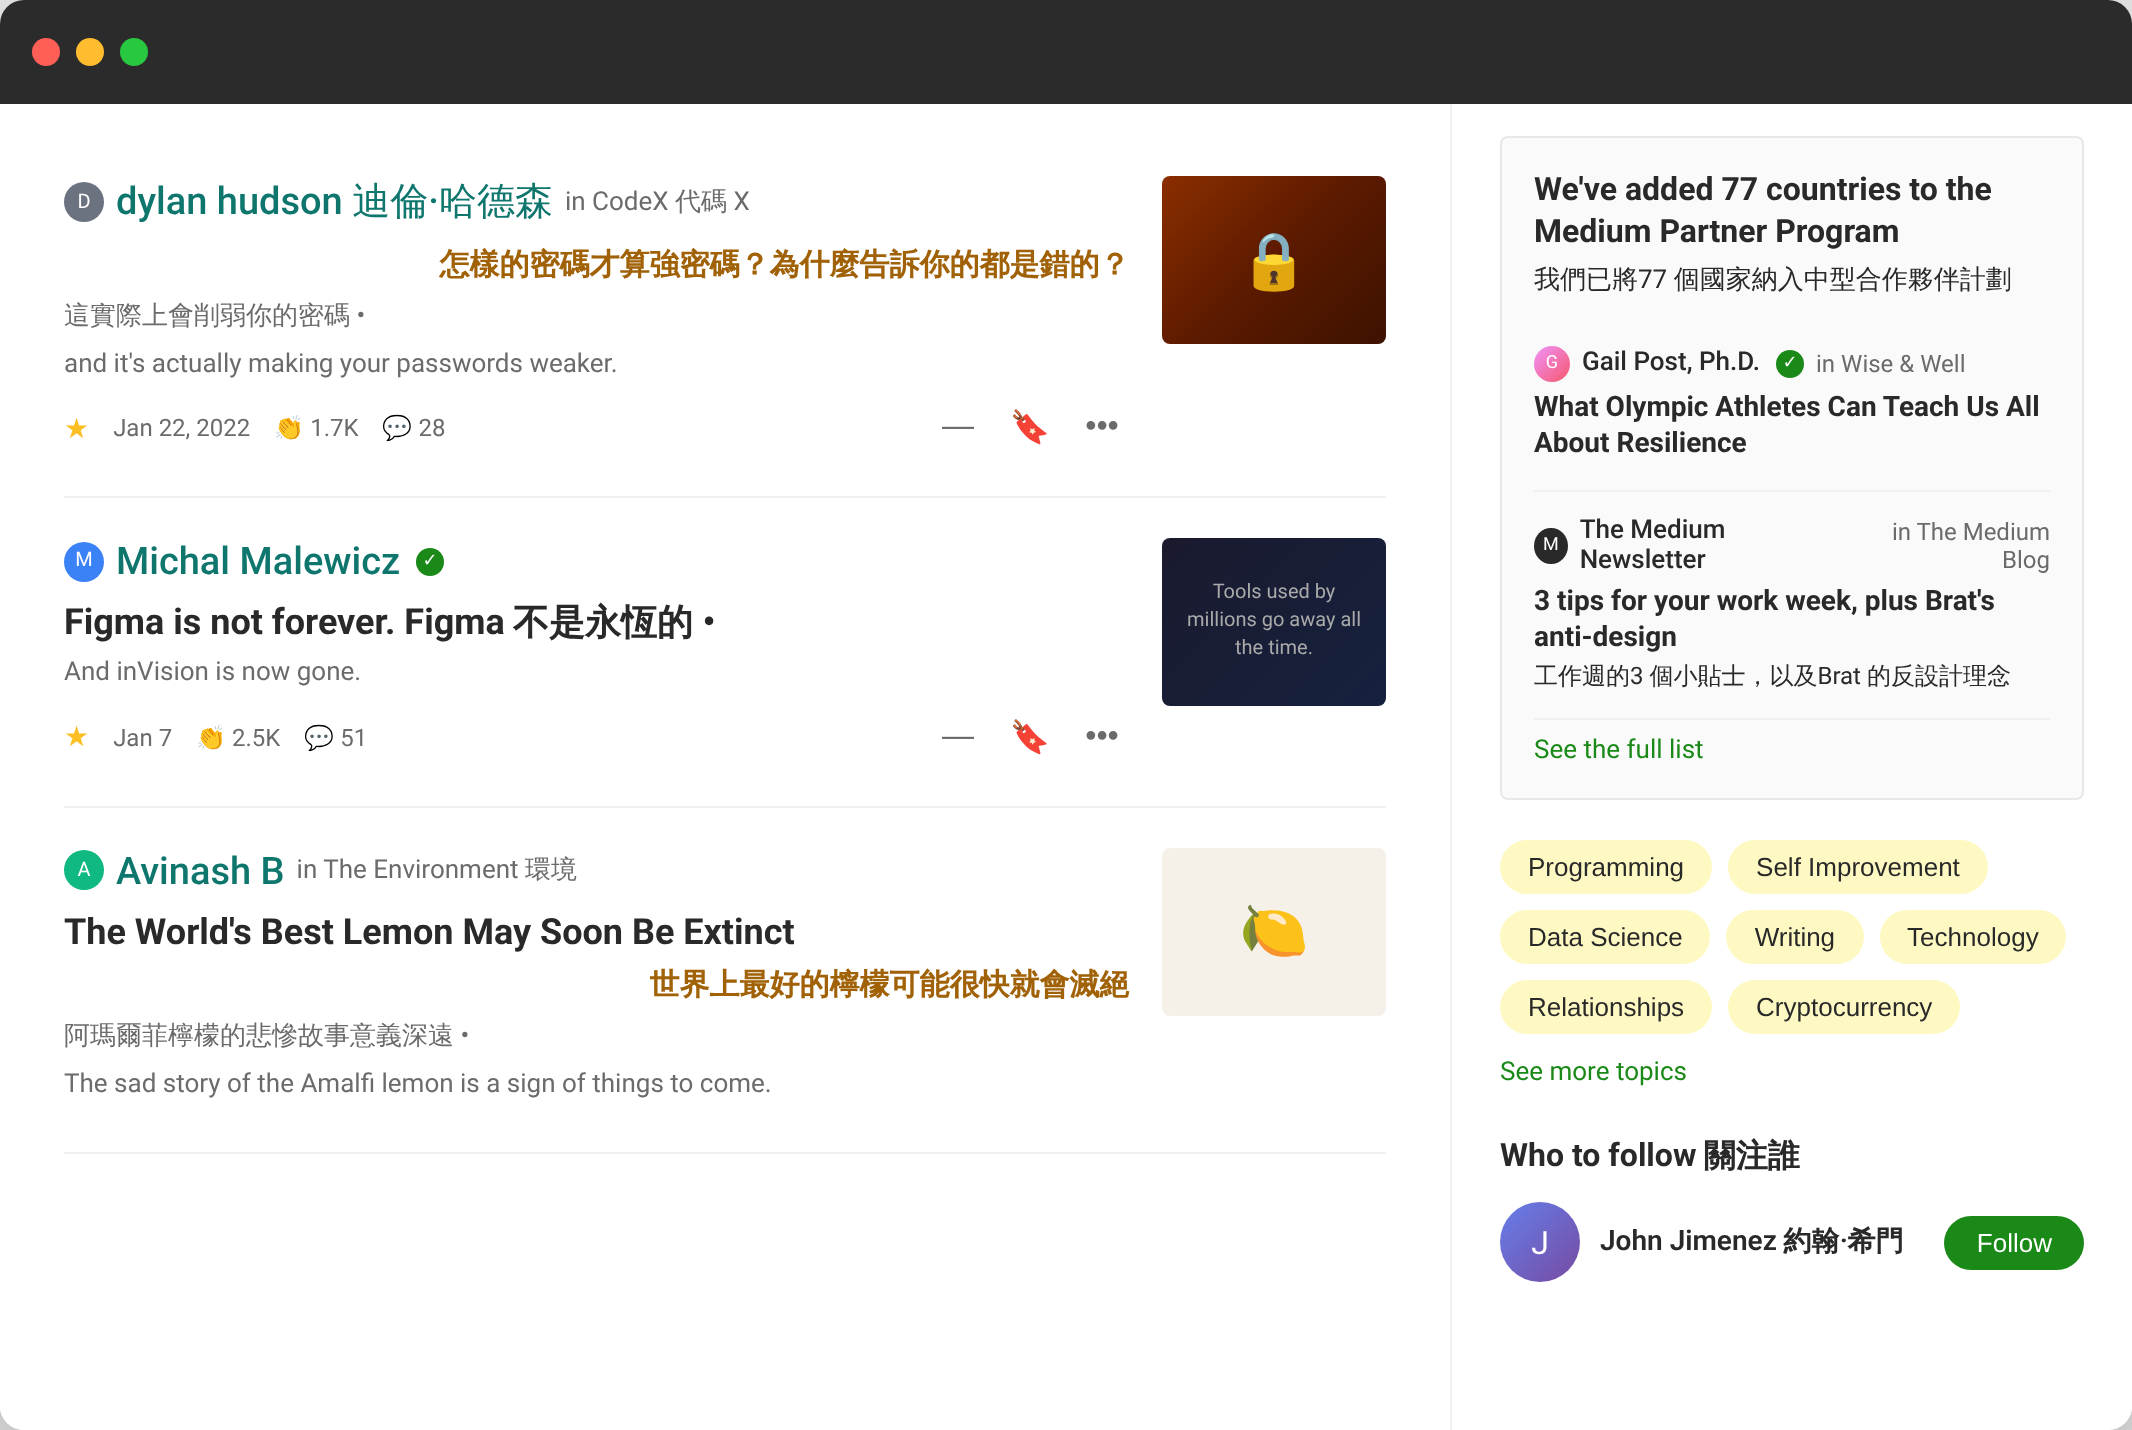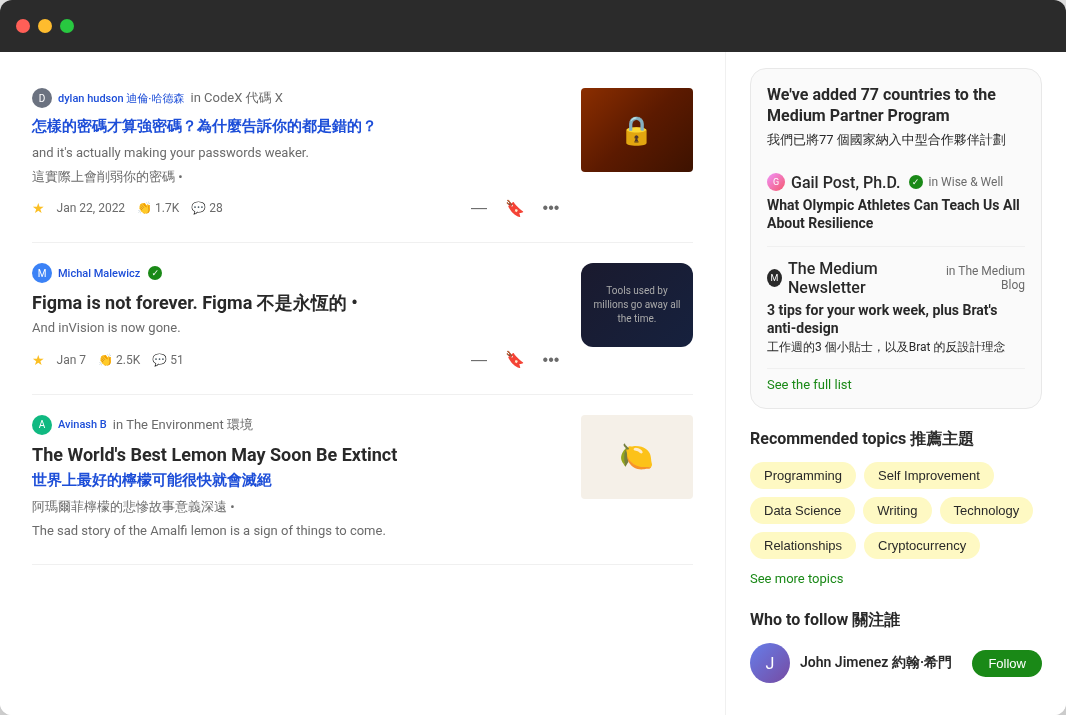--- a/index.html
+++ b/index.html
@@ -84,41 +84,42 @@
       background: #ccc;
       flex-shrink: 0;
       overflow: hidden;
       display: flex;
       align-items: center;
       justify-content: center;
       font-size: 10px;
       color: #fff;
     }
     .author-name {
-      font-size: 11px;
-      color: #1d4ed8;
+      font-size: 19px;
+      color: #0f766e;
       font-weight: 500;
     }
     .author-pub {
       font-size: 13px;
       color: #6b6b6b;
     }
     .article-title-en {
       font-size: 18px;
       font-weight: 700;
       color: #292929;
       line-height: 1.3;
       margin-bottom: 4px;
     }
     .article-title-zh {
       font-size: 15px;
       font-weight: 600;
-      color: #1d4ed8;
+      color: #a16207;
       line-height: 1.4;
       margin-bottom: 6px;
+      text-align: right;
     }
     .article-excerpt {
       font-size: 13px;
       color: #6b6b6b;
       line-height: 1.5;
       margin-bottom: 4px;
     }
     .article-meta {
       display: flex;
       align-items: center;
@@ -178,21 +179,20 @@
     .thumb-figma {
       background: linear-gradient(135deg, #1a1a2e 0%, #16213e 100%);
       display: flex;
       align-items: center;
       justify-content: center;
       font-size: 12px;
       color: #fff;
       text-align: center;
       padding: 8px;
       position: relative;
-      border-radius: 12px;
     }
     .thumb-figma-text {
       font-size: 10px;
       color: #aaa;
       line-height: 1.4;
       text-align: center;
     }
     .thumb-lemon {
       background: #f5f0e8;
       display: flex;
@@ -200,21 +200,21 @@
       justify-content: center;
       font-size: 28px;
     }
     
     .sidebar-section {
       margin-bottom: 24px;
     }
     .sidebar-card {
       background: #fafafa;
       border: 1px solid #e8e8e8;
-      border-radius: 16px;
+      border-radius: 4px;
       padding: 16px;
       margin-bottom: 20px;
     }
     .sidebar-card-title {
       font-size: 16px;
       font-weight: 700;
       color: #292929;
       margin-bottom: 4px;
       line-height: 1.3;
     }
@@ -230,21 +230,21 @@
     .sidebar-story:last-child {
       border-bottom: none;
     }
     .sidebar-story-author {
       display: flex;
       align-items: center;
       gap: 6px;
       margin-bottom: 4px;
     }
     .sidebar-author-name {
-      font-size: 16px;
+      font-size: 13px;
       color: #292929;
       font-weight: 500;
     }
     .sidebar-pub {
       font-size: 12px;
       color: #6b6b6b;
       text-align: right;
     }
     .sidebar-story-title {
       font-size: 14px;
@@ -389,22 +389,22 @@
         <div class="article-body">
           <div class="author-line">
             <div class="author-avatar" style="background:#6b7280;">D</div>
             <span class="author-name">dylan hudson 迪倫·哈德森</span>
             <span class="author-pub">
               <span>in</span>
               <span>CodeX 代碼 X</span>
             </span>
           </div>
           <div class="article-title-zh">怎樣的密碼才算強密碼？為什麼告訴你的都是錯的？</div>
+          <div class="article-excerpt">這實際上會削弱你的密碼 •</div>
           <div class="article-excerpt">and it's actually making your passwords weaker.</div>
-          <div class="article-excerpt">這實際上會削弱你的密碼 •</div>
           <div class="article-meta">
             <span class="star-icon">★</span>
             <span class="meta-date">Jan 22, 2022</span>
             <span class="meta-stat">
               <span>👏</span>
               <span>1.7K</span>
             </span>
             <span class="meta-stat">
               <span>💬</span>
               <span>28</span>
@@ -504,21 +504,20 @@
             </span>
           </div>
           <div class="sidebar-story-title">3 tips for your work week, plus Brat's anti-design</div>
           <div class="sidebar-story-zh">工作週的3 個小貼士，以及Brat 的反設計理念</div>
         </div>
 
         <span class="see-full-list">See the full list</span>
       </div>
 
       <div class="sidebar-section">
-        <div class="section-title">Recommended topics 推薦主題</div>
         <div class="topics-grid">
           <button class="topic-tag">Programming</button>
           <button class="topic-tag">Self Improvement</button>
           <button class="topic-tag">Data Science</button>
           <button class="topic-tag">Writing</button>
           <button class="topic-tag">Technology</button>
           <button class="topic-tag">Relationships</button>
           <button class="topic-tag">Cryptocurrency</button>
         </div>
         <span class="see-more-topics">See more topics</span>

